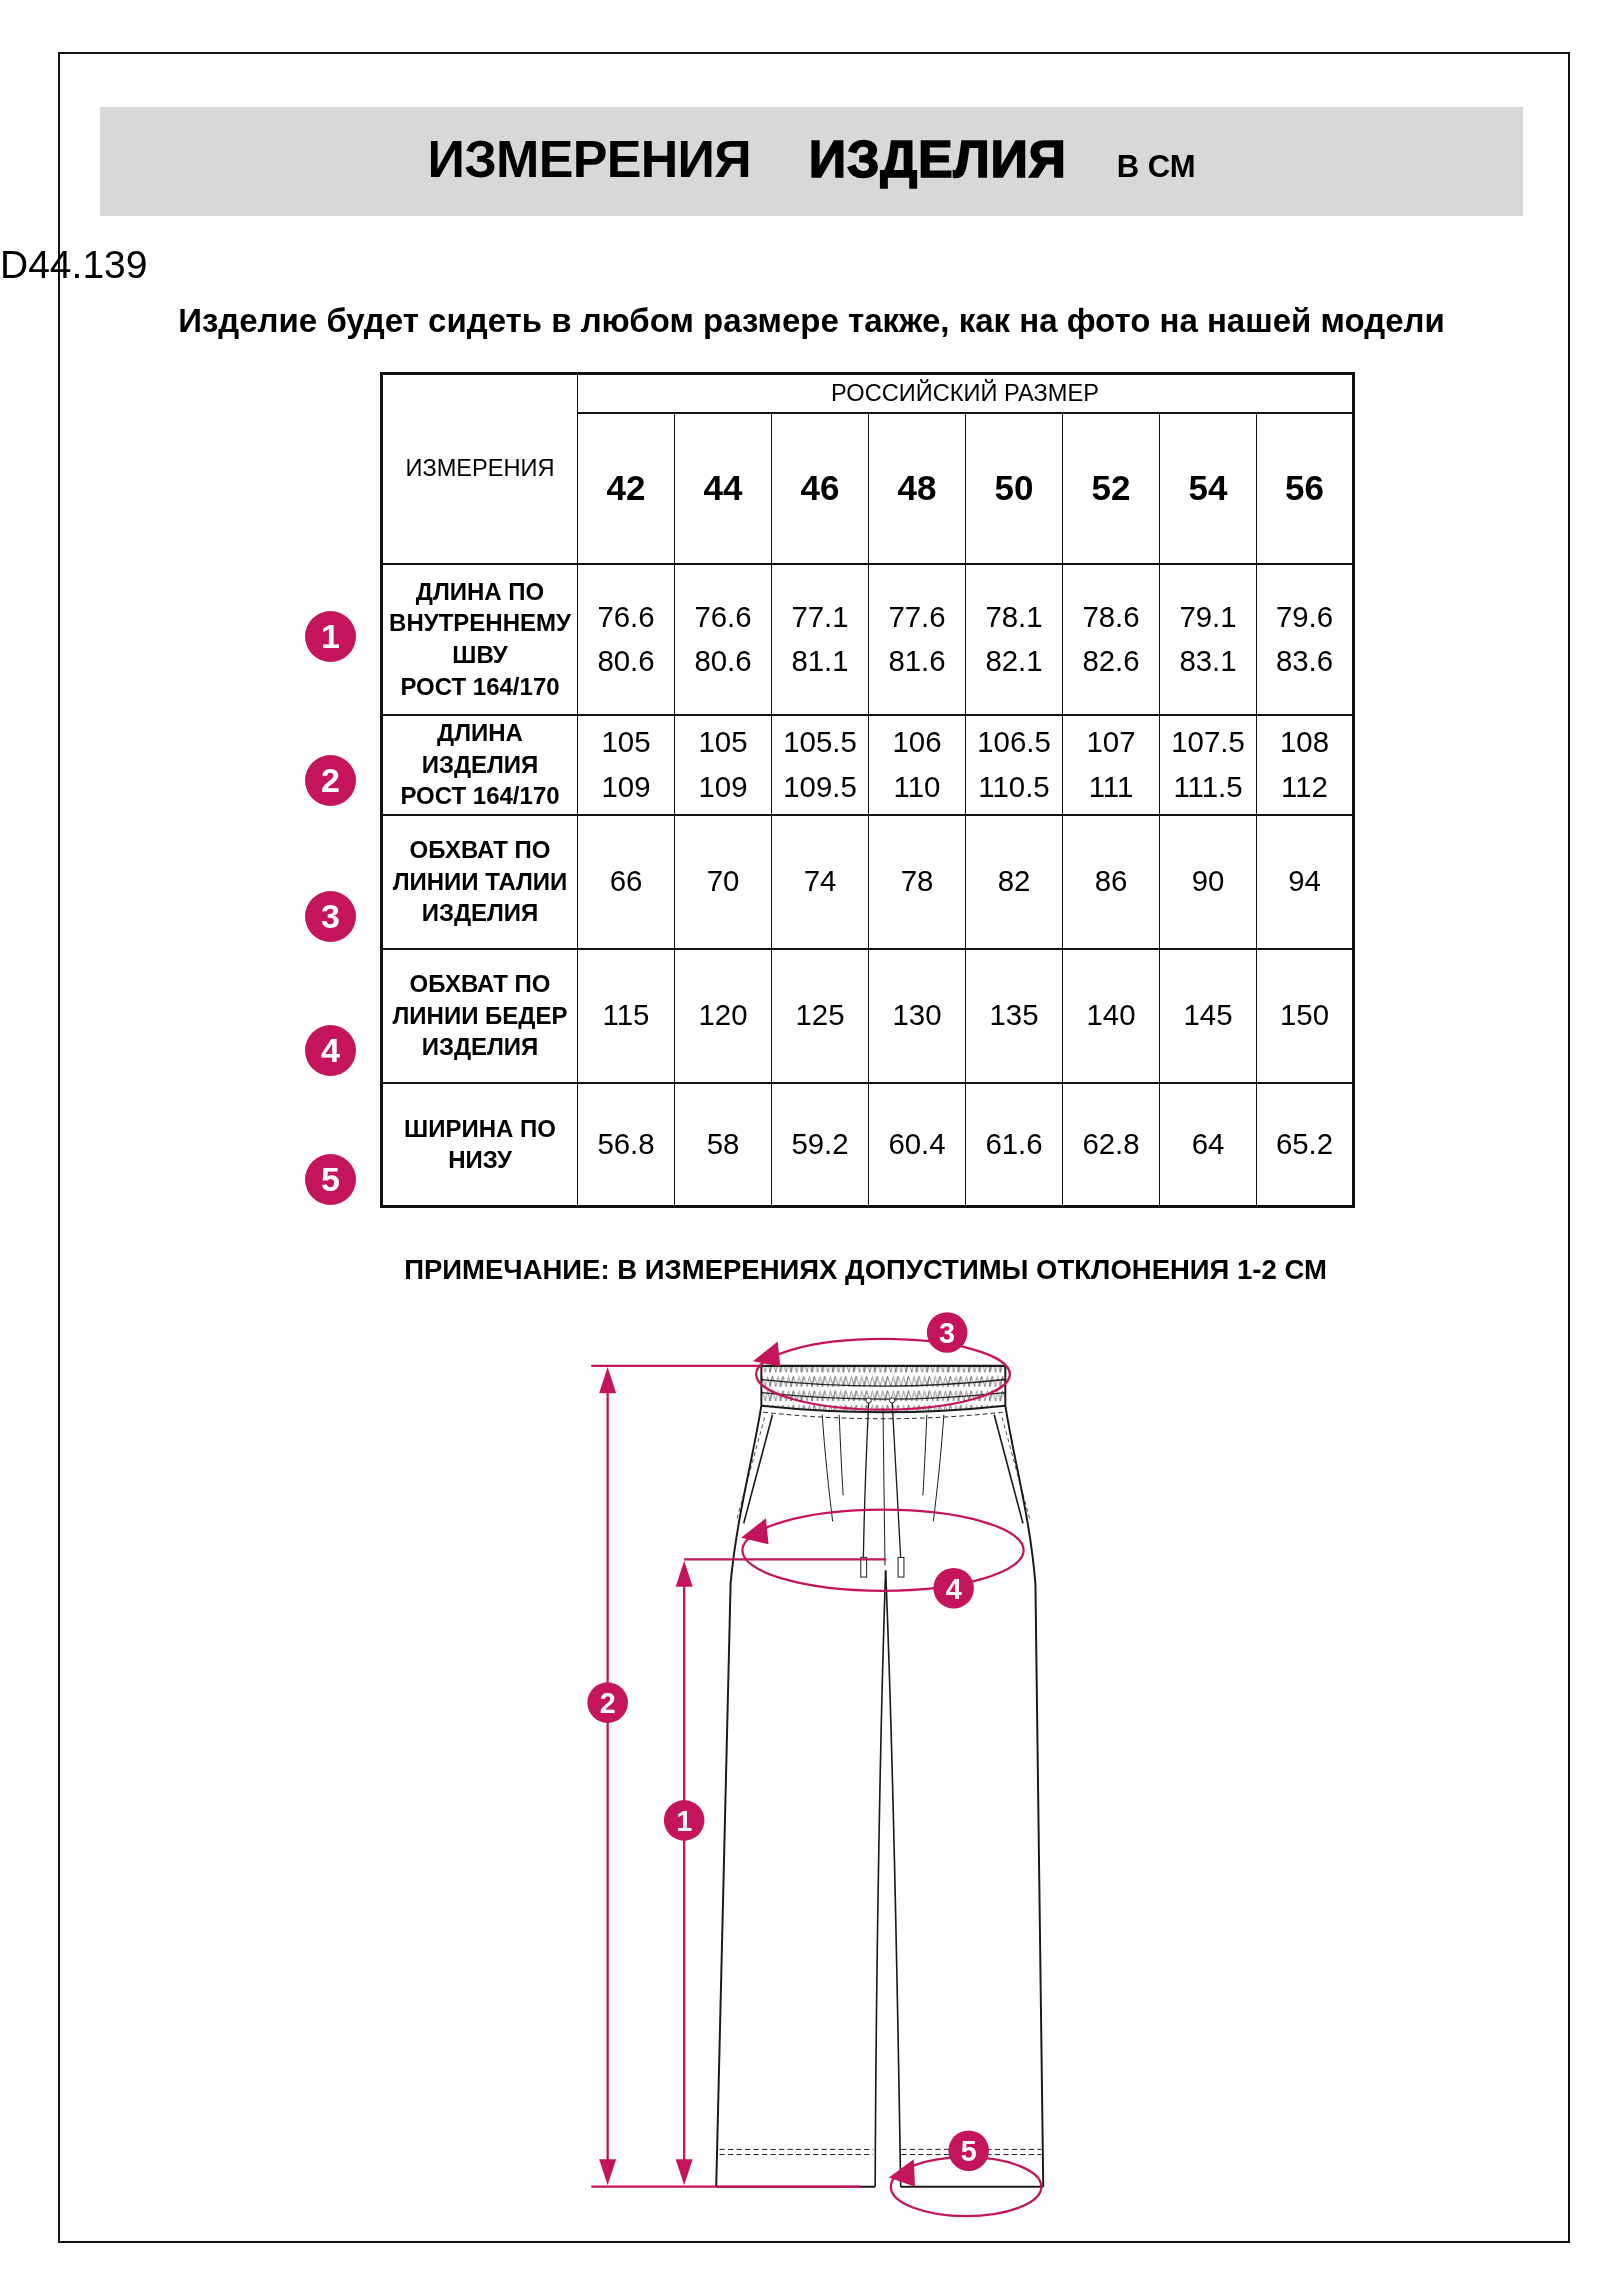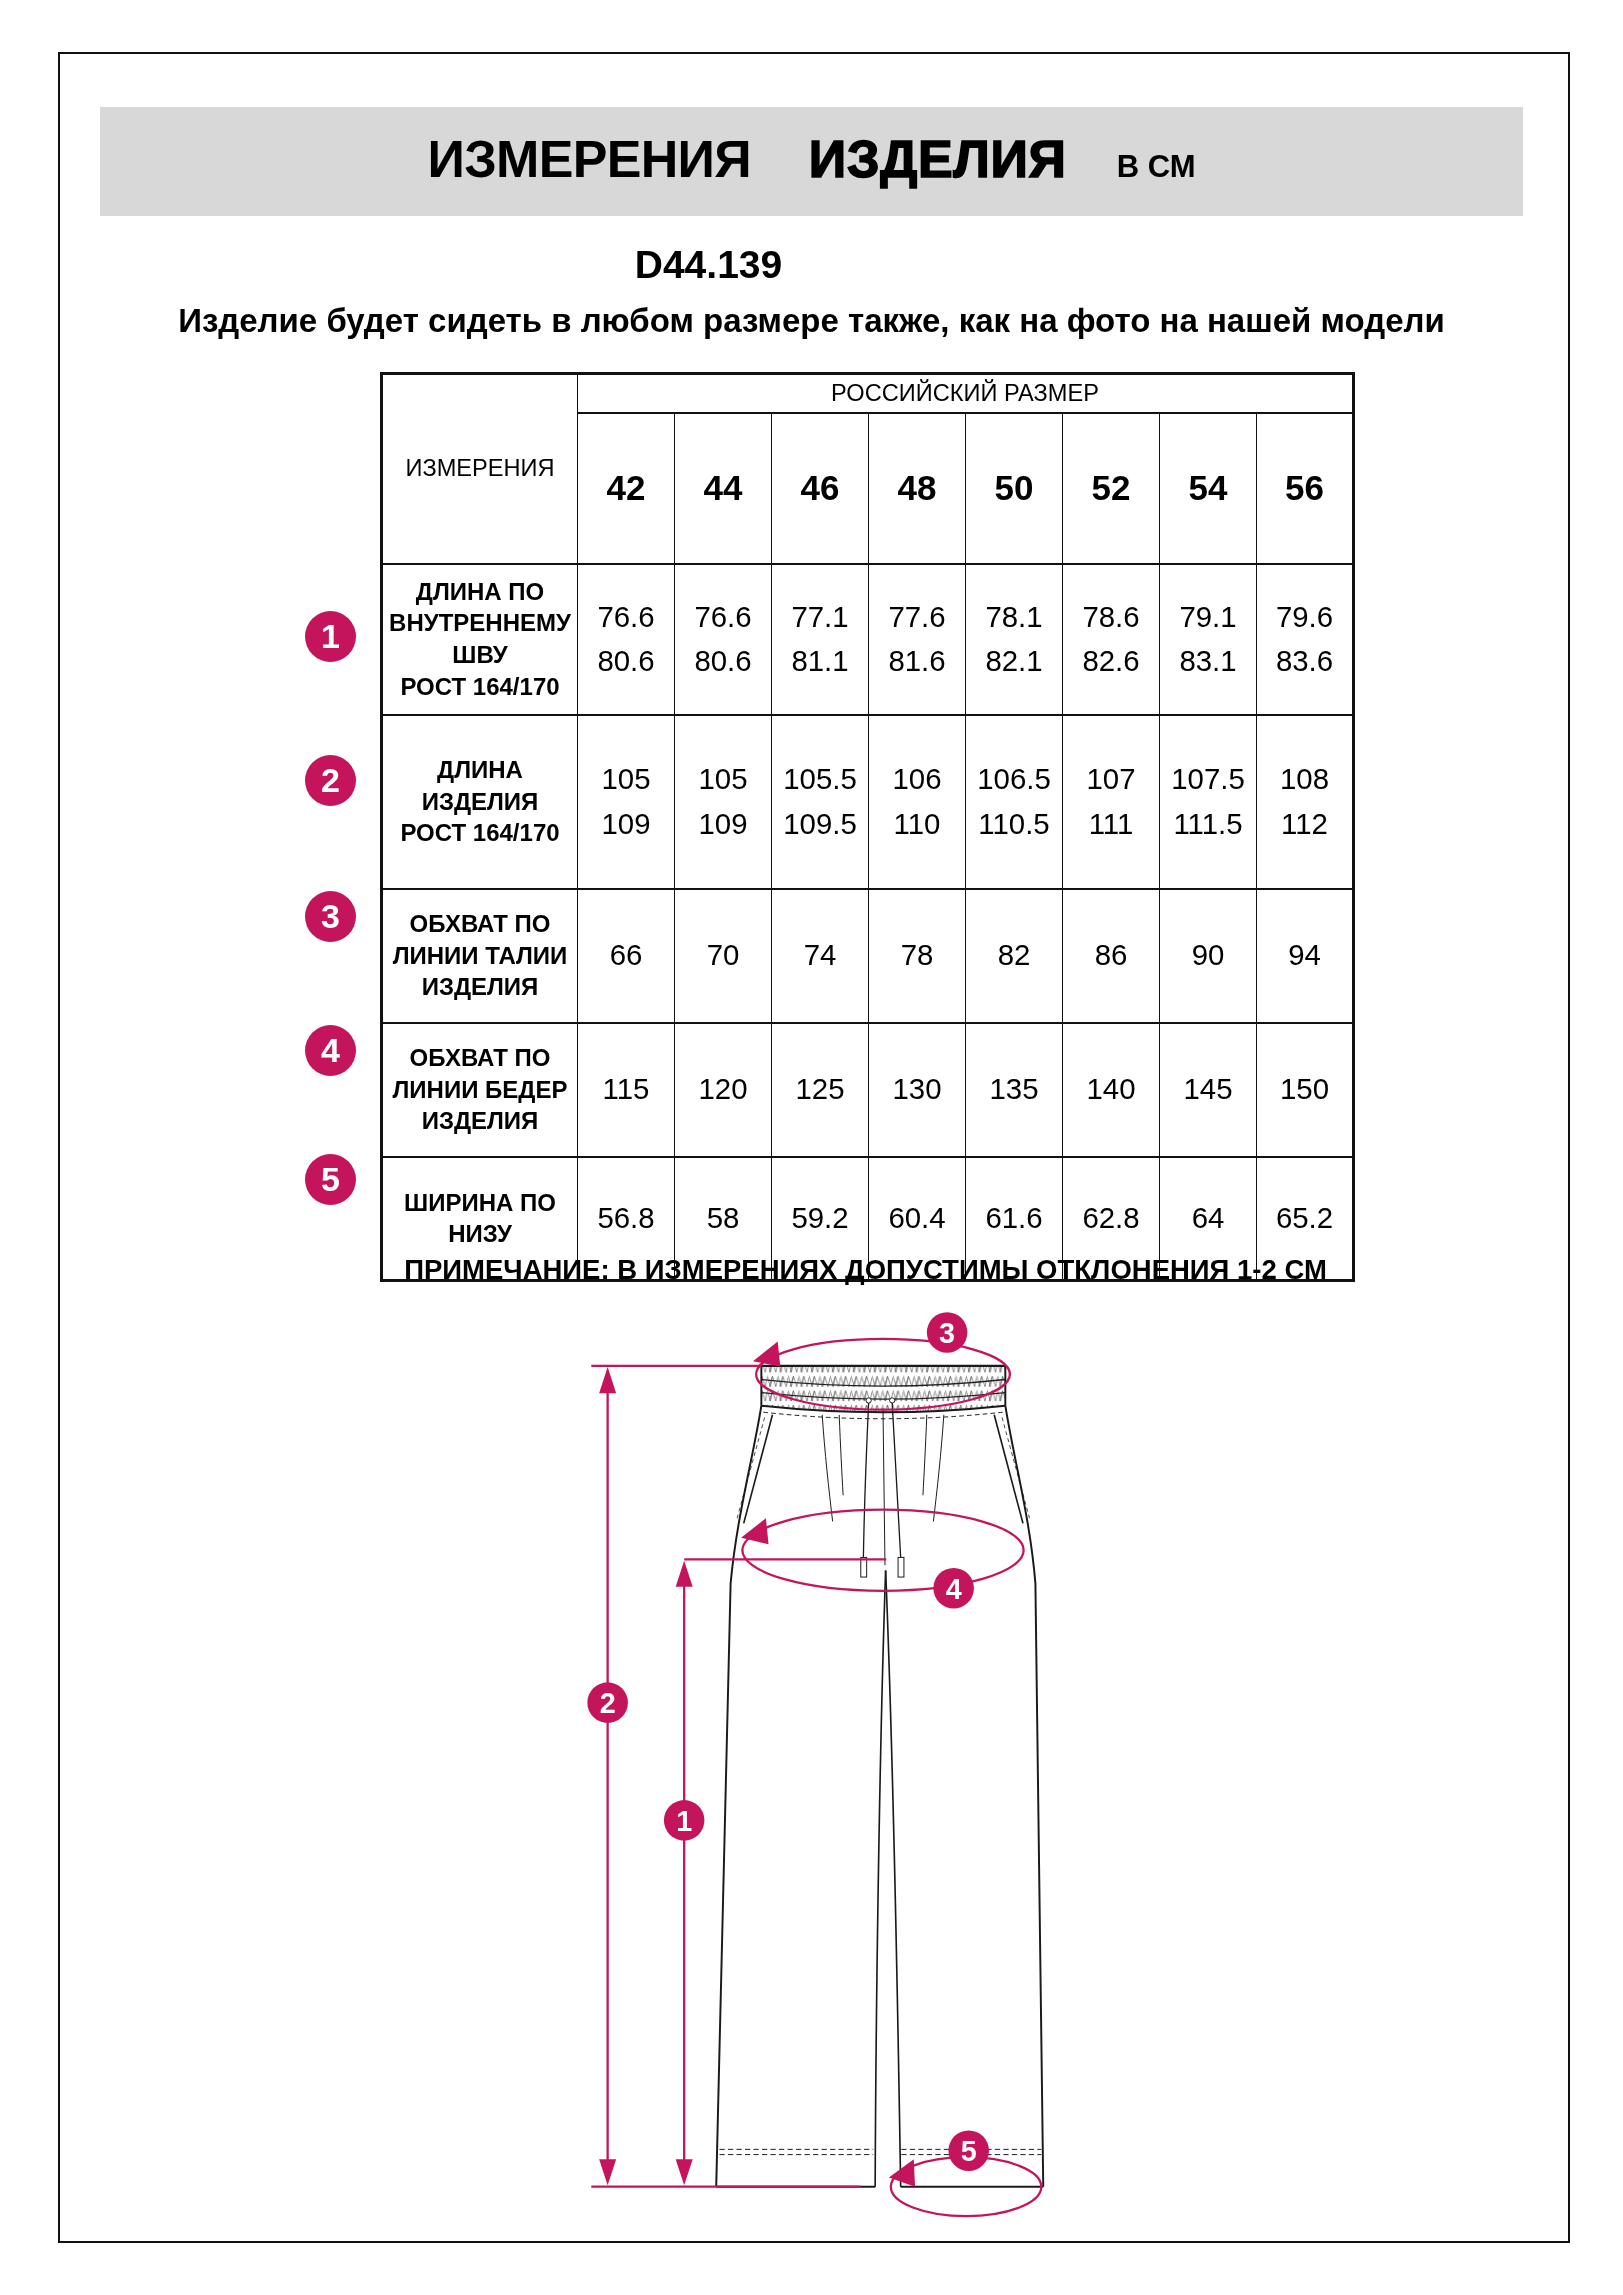--- a/index.html
+++ b/index.html
@@ -19,21 +19,21 @@
     position:absolute;left:100px;top:107px;width:1423px;height:109px;
     background:#d8d8d8;
     display:flex;align-items:baseline;justify-content:center;
     padding-top:22px;box-sizing:border-box;
   }
   .title-word1{font-size:52px;font-weight:700;letter-spacing:-0.7px;}
   .title-word2{font-size:52px;font-weight:700;letter-spacing:0.7px;-webkit-text-stroke:1.6px #000;margin-left:58px;}
   .title-unit{font-size:31px;font-weight:700;margin-left:50px;margin-top:18px;}
   .model-code{
     position:absolute;left:0;top:243px;width:1417px;
-    text-align:center;font-size:39px;font-weight:700;
+    font-size:39px;font-weight:400;
   }
   .subtitle{
     position:absolute;left:0;top:302px;width:1623px;
     text-align:center;font-size:33px;font-weight:700;
   }
   .size-table{
     position:absolute;left:380px;top:372px;
     border-collapse:collapse;table-layout:fixed;
     background:#fff;
   }
@@ -121,21 +121,21 @@
 81.6</td>
       <td class="value-cell">78.1
 82.1</td>
       <td class="value-cell">78.6
 82.6</td>
       <td class="value-cell">79.1
 83.1</td>
       <td class="value-cell">79.6
 83.6</td>
     </tr>
-    <tr class="data-row" style="height:174px">
+    <tr class="data-row" style="height:100px">
       <td class="row-label">ДЛИНА
 ИЗДЕЛИЯ
 РОСТ 164/170</td>
       <td class="value-cell">105
 109</td>
       <td class="value-cell">105
 109</td>
       <td class="value-cell">105.5
 109.5</td>
       <td class="value-cell">106

